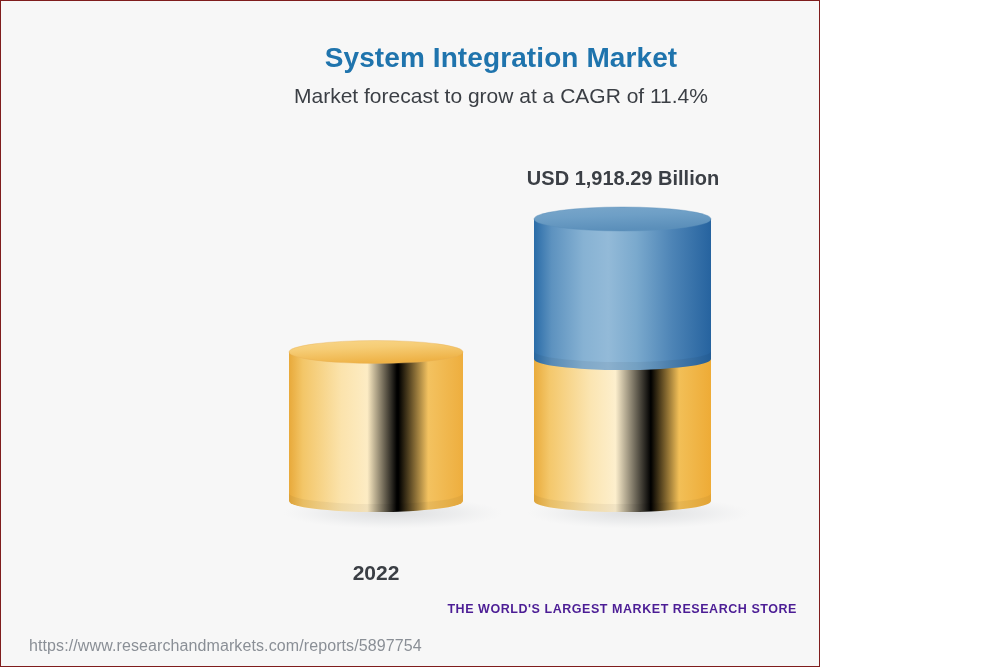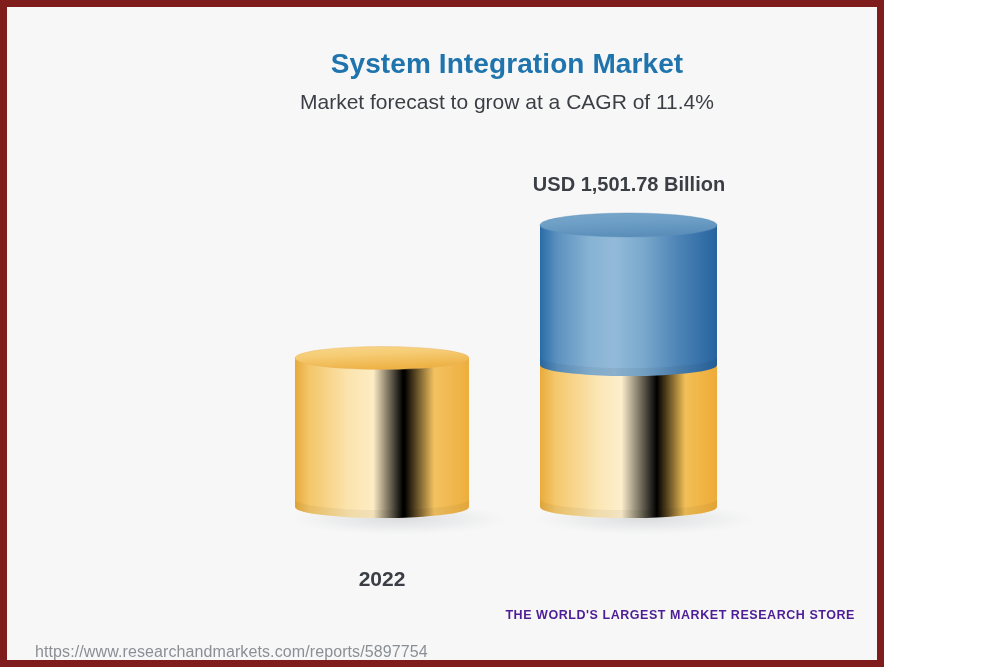--- a/index.html
+++ b/index.html
@@ -8,25 +8,25 @@
     background: #ffffff;
   }
   body {
     width: 1000px;
     height: 667px;
     font-family: "Liberation Sans", sans-serif;
     overflow: hidden;
   }
   #infographic {
     position: relative;
-    width: 884px;
+    width: 820px;
     height: 667px;
     background: #f7f7f7;
     box-sizing: border-box;
-    border: 7px solid #7f1d1d;
+    border: 1px solid #7f1d1d;
     overflow: hidden;
   }
 
   
   .chart-title {
     position: absolute;
     top: 40px;
     left: 0;
     width: 1000px;
     text-align: center;
@@ -200,21 +200,21 @@
 
         <path d="M 533,218 L 533,358 A 88.5,11 0 0 0 710,358 L 710,218 Z" fill="url(#blueBody)"></path>
 
         <path d="M 533,350 L 533,358 A 88.5,11 0 0 0 710,358 L 710,350 A 88.5,11 0 0 1 533,350 Z" fill="#000000" opacity="0.05"></path>
 
         <ellipse cx="621.5" cy="218" rx="88.5" ry="12" fill="url(#blueCap)"></ellipse>
         <ellipse cx="621.5" cy="218" rx="88.5" ry="12" fill="none" stroke="#5a8db9" stroke-width="0.7" opacity="0.6"></ellipse>
       </g>
     </svg>
 
-    <div class="value-label second">USD 1,501.78 Billion</div>
+    <div class="value-label second">USD 1,918.29 Billion</div>
 
     <div class="cat-label first">2022</div>
   </div>
 
   <div class="footer-url">https://www.researchandmarkets.com/reports/5897754</div>
 
   <div class="brand">
     <div class="brand-tagline">THE WORLD'S LARGEST MARKET RESEARCH STORE</div>
   </div>
 

